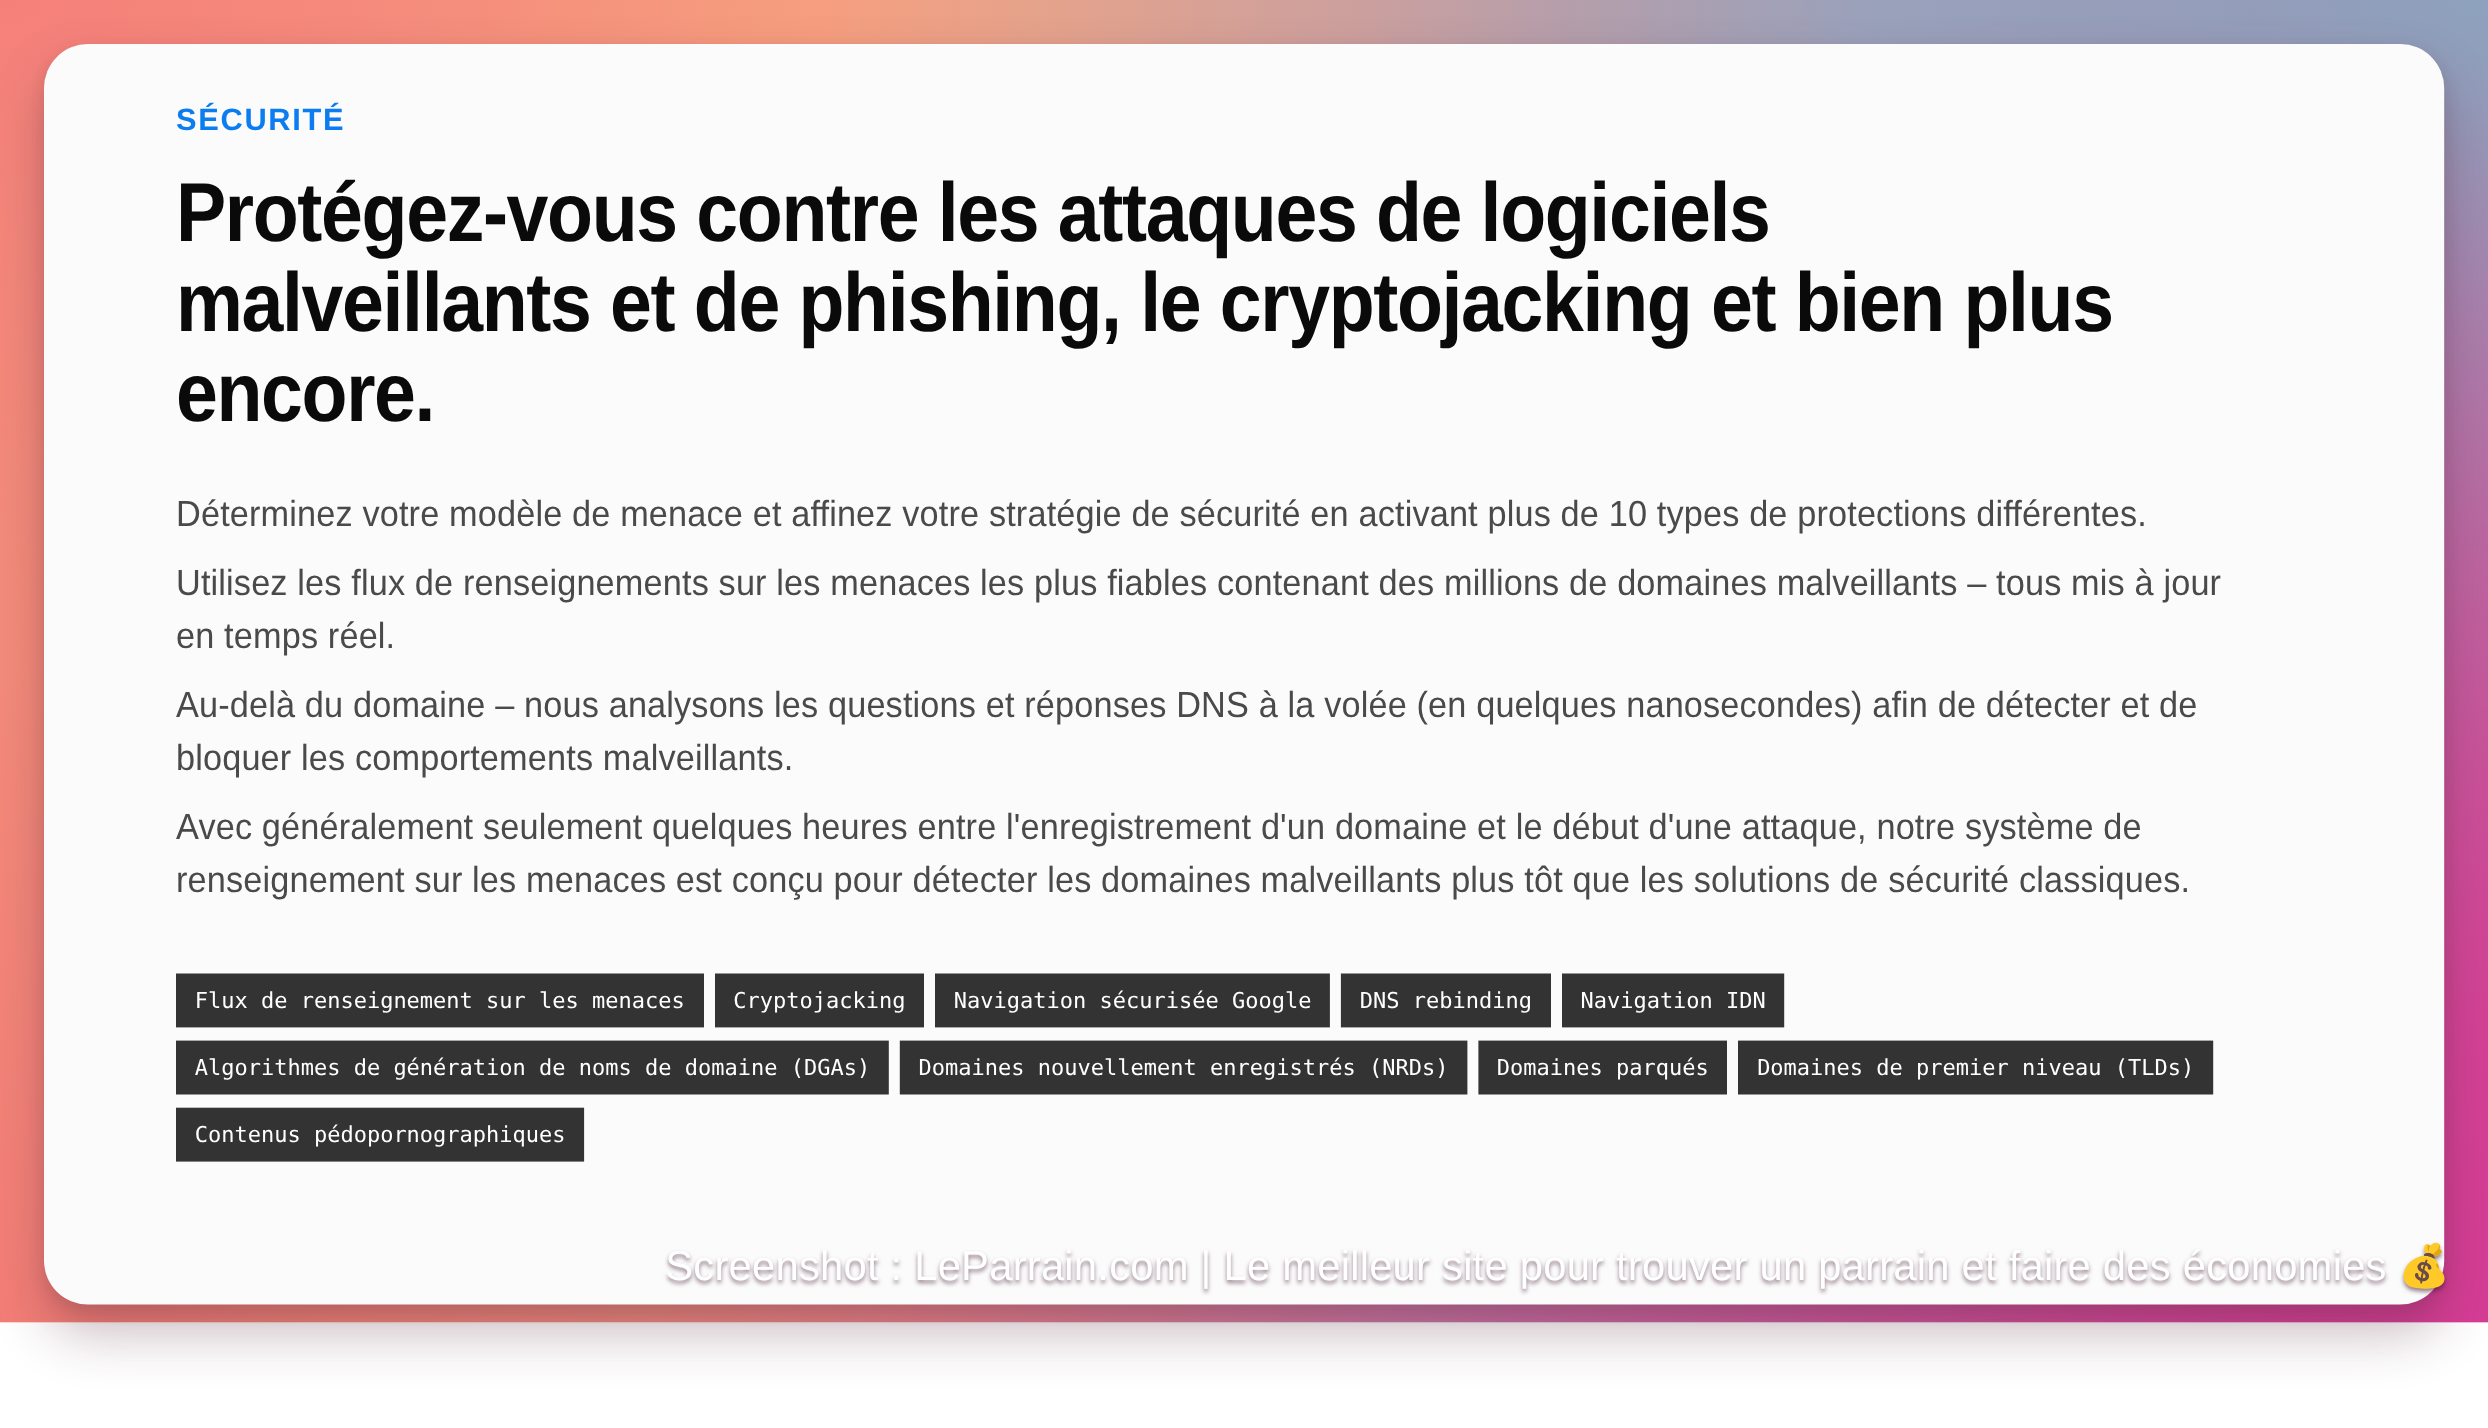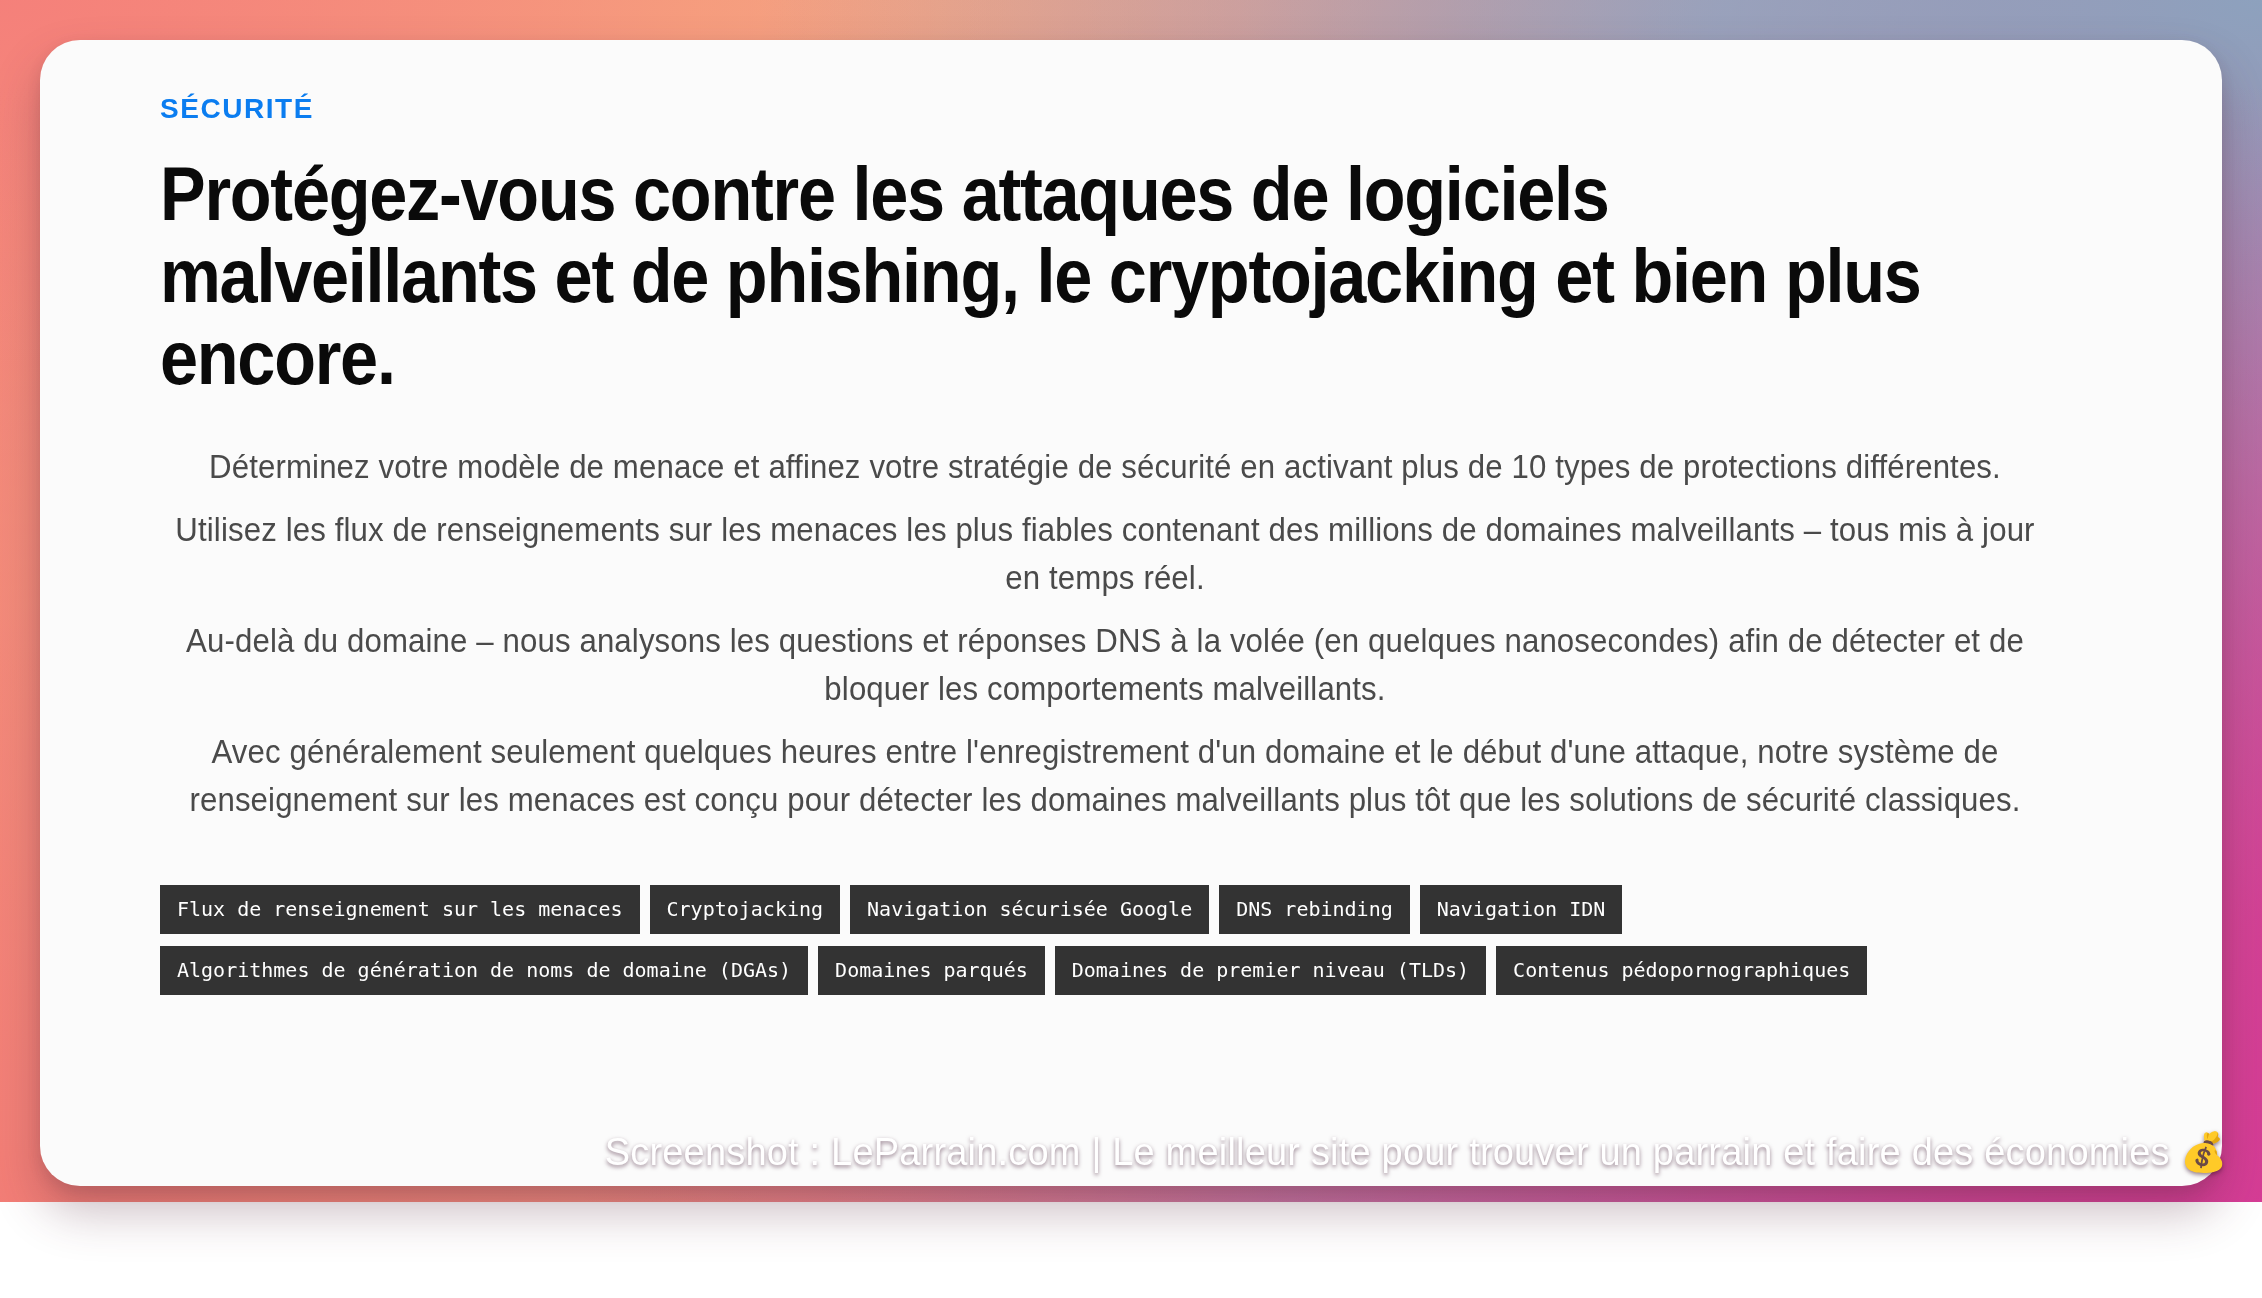--- a/index.html
+++ b/index.html
@@ -64,21 +64,20 @@
     letter-spacing: -0.018em;
     color: #0a0a0a;
     max-width: 2020px;
     transform: scaleX(0.90);
     transform-origin: left center;
   }
 
   .body-copy {
     margin: 0 0 0 58px;
     max-width: 2035px;
-    text-align: center;
   }
 
   .body-copy p {
     margin: 0 0 14px 0;
     font-family: "Liberation Sans Narrow", "Liberation Sans", sans-serif;
     font-size: 33px;
     line-height: 1.47;
     color: #4a4a4a;
     letter-spacing: 0.004em;
     transform: scaleX(0.945);
@@ -138,20 +137,21 @@
       <p>Avec généralement seulement quelques heures entre l'enregistrement d'un domaine et le début d'une attaque, notre système de renseignement sur les menaces est conçu pour détecter les domaines malveillants plus tôt que les solutions de sécurité classiques.</p>
     </div>
 
     <div class="chip-group">
       <span class="chip">Flux de renseignement sur les menaces</span>
       <span class="chip">Cryptojacking</span>
       <span class="chip">Navigation sécurisée Google</span>
       <span class="chip">DNS rebinding</span>
       <span class="chip">Navigation IDN</span>
       <span class="chip">Algorithmes de génération de noms de domaine (DGAs)</span>
+      <span class="chip">Domaines nouvellement enregistrés (NRDs)</span>
       <span class="chip">Domaines parqués</span>
       <span class="chip">Domaines de premier niveau (TLDs)</span>
       <span class="chip">Contenus pédopornographiques</span>
     </div>
 
   </div>
 
   <div id="watermark">Screenshot : LeParrain.com | Le meilleur site pour trouver un parrain et faire des économies 💰</div>
 
 </div>

